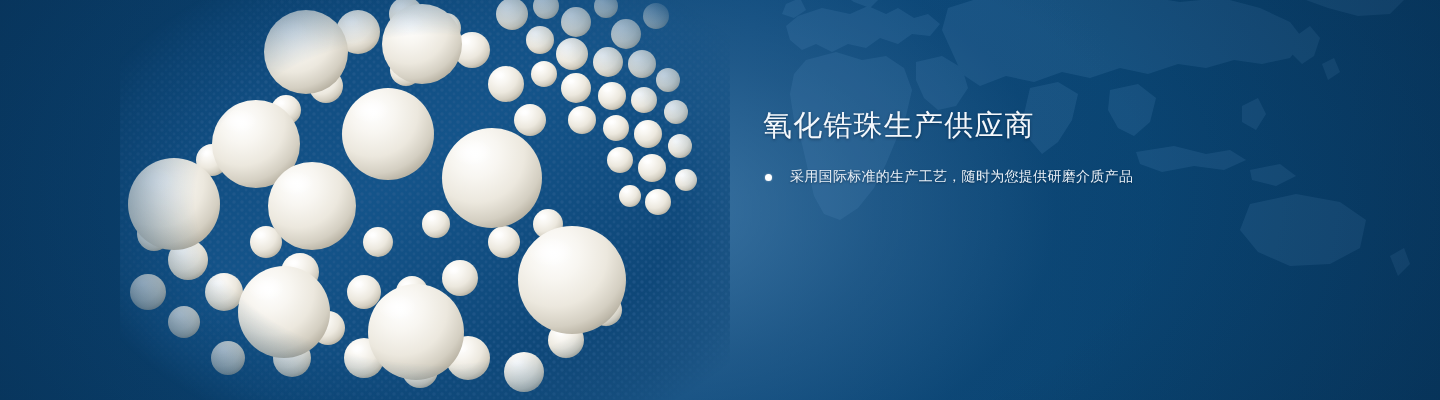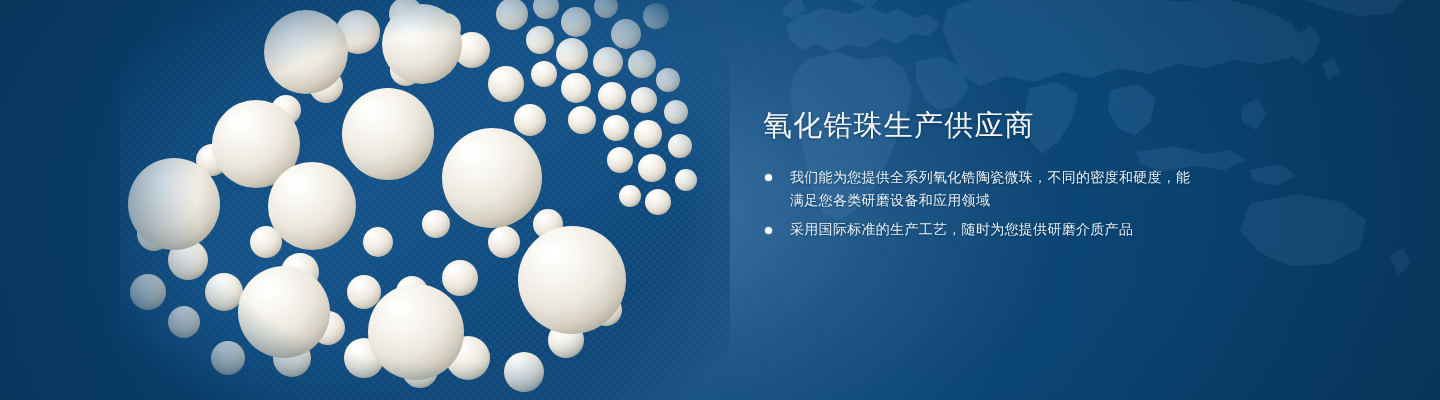--- a/index.html
+++ b/index.html
@@ -500,24 +500,20 @@
       </g>
     </svg>
   </div>
 
   <div class="content">
 
     <h1 class="headline">氧化锆珠生产供应商</h1>
 
     <ul class="bullets">
 
-      <li class="bullet">
-        <span class="bullet-dot"></span>
-        <span class="bullet-text">我们能为您提供全系列氧化锆陶瓷微珠，不同的密度和硬度，能满足您各类研磨设备和应用领域</span>
-      </li>
 
 
       <li class="bullet">
         <span class="bullet-dot"></span>
         <span class="bullet-text">采用国际标准的生产工艺，随时为您提供研磨介质产品</span>
       </li>
 
     </ul>
   </div>
 

